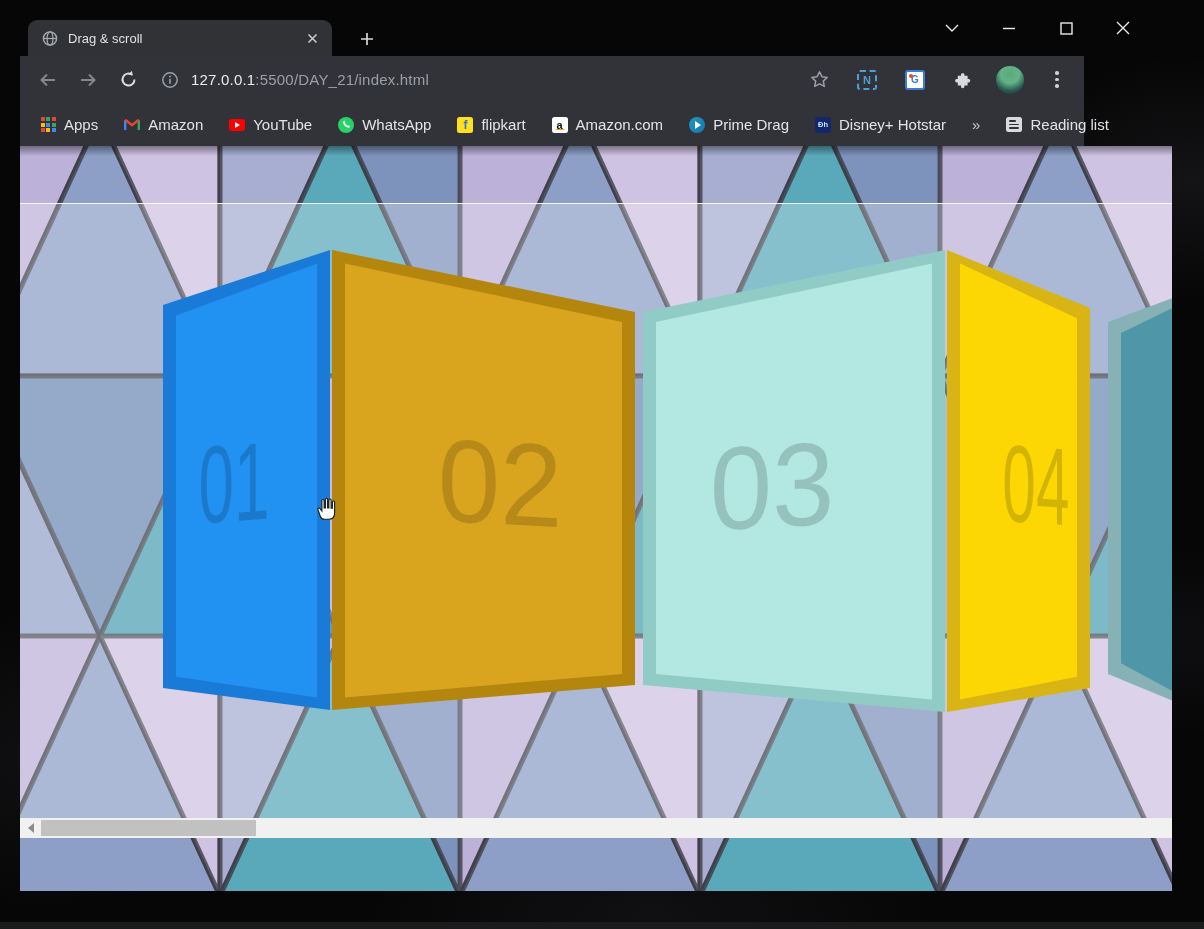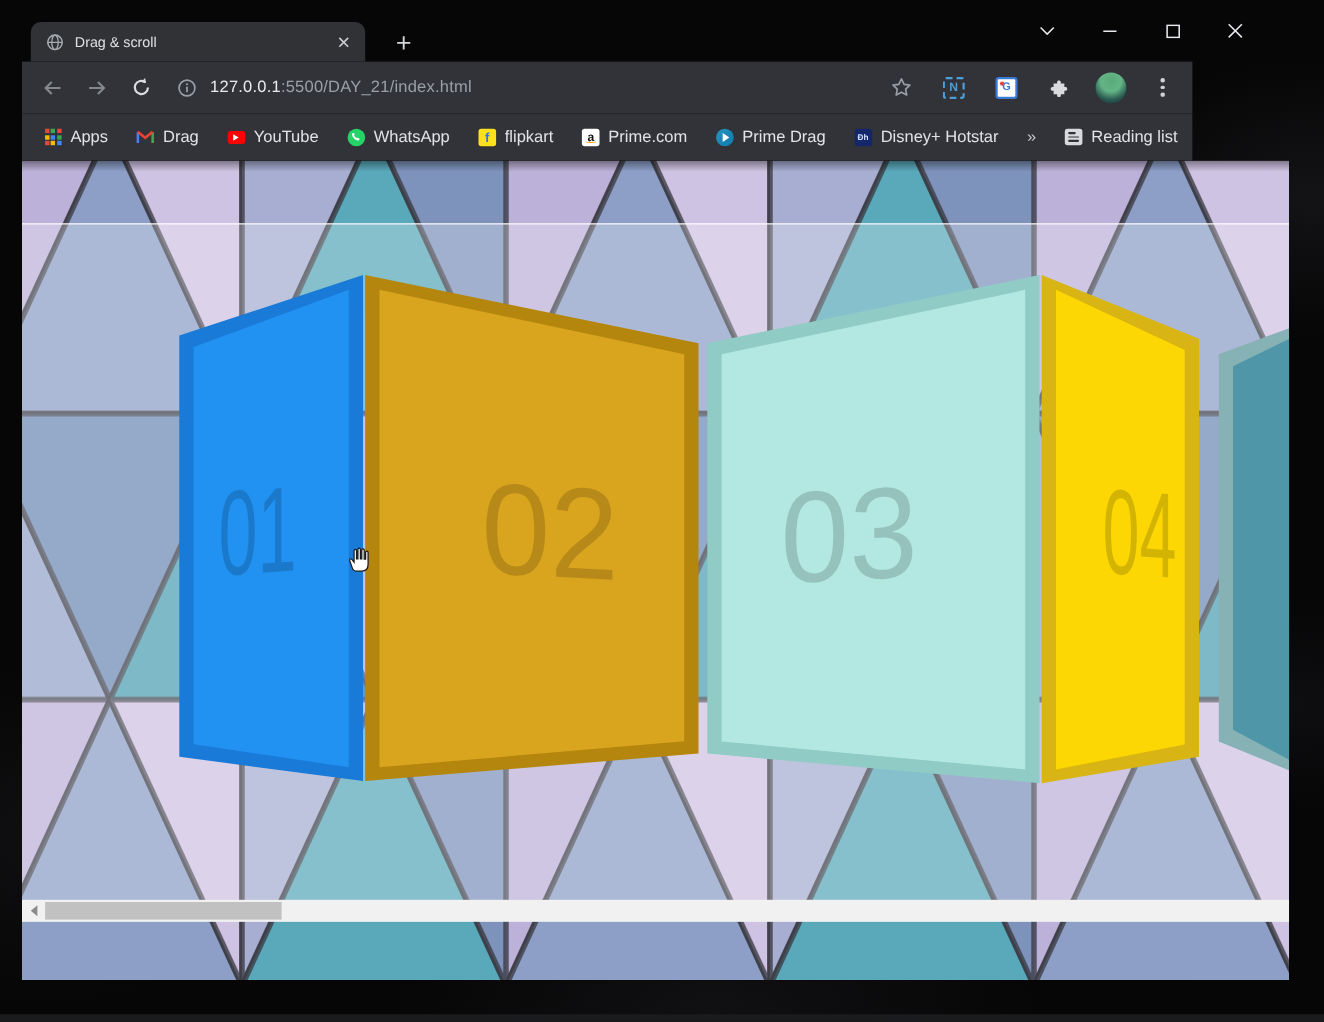--- a/index.html
+++ b/index.html
@@ -206,21 +206,21 @@
         <span class="bm-label">Apps</span>
       </div>
       <div class="bm">
         <span class="ic16">
           <svg width="16" height="13" viewBox="0 0 16 13">
               <path d="M1.2 12 V2.2" stroke="#4285f4" stroke-width="2.4"></path>
               <path d="M14.8 12 V2.2" stroke="#34a853" stroke-width="2.4"></path>
               <path d="M1.2 1.8 L8 7.2 L14.8 1.8" fill="none" stroke="#ea4335" stroke-width="2.4"></path>
             </svg>
         </span>
-        <span class="bm-label">Drag</span>
+        <span class="bm-label">Amazon</span>
       </div>
       <div class="bm">
         <span class="ic16">
             <span class="yt">
               <i></i>
             </span>
           </span>
         <span class="bm-label">YouTube</span>
       </div>
       <div class="bm">
@@ -236,21 +236,21 @@
       <div class="bm">
         <span class="ic16">
             <span class="fk">f</span>
           </span>
         <span class="bm-label">flipkart</span>
       </div>
       <div class="bm">
         <span class="ic16">
             <span class="az">a<i></i></span>
           </span>
-        <span class="bm-label">Prime.com</span>
+        <span class="bm-label">Amazon.com</span>
       </div>
       <div class="bm">
         <span class="ic16">
             <span class="pv">
               <i></i>
             </span>
           </span>
         <span class="bm-label">Prime Drag</span>
       </div>
       <div class="bm">

